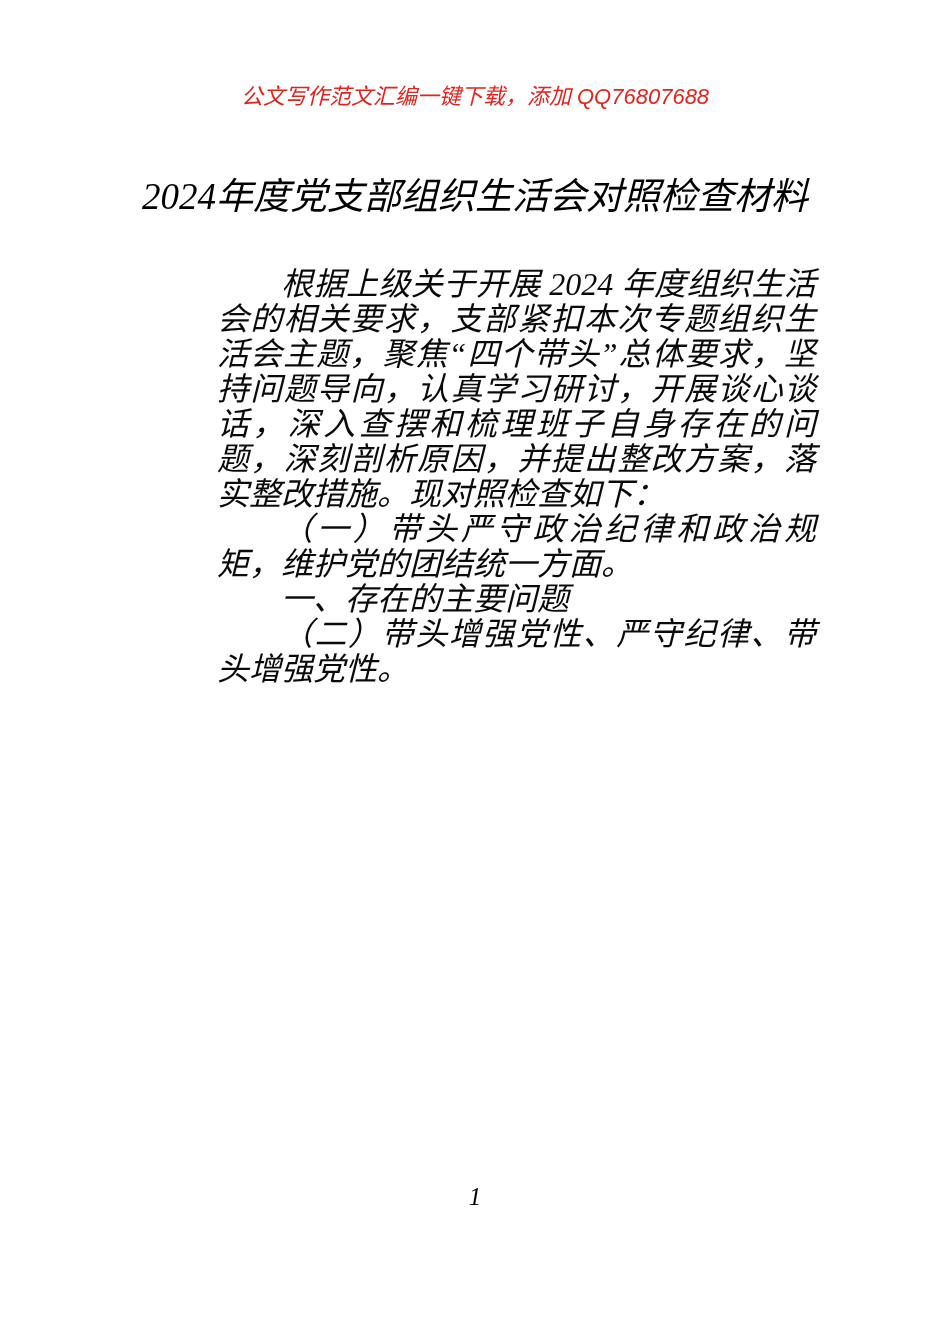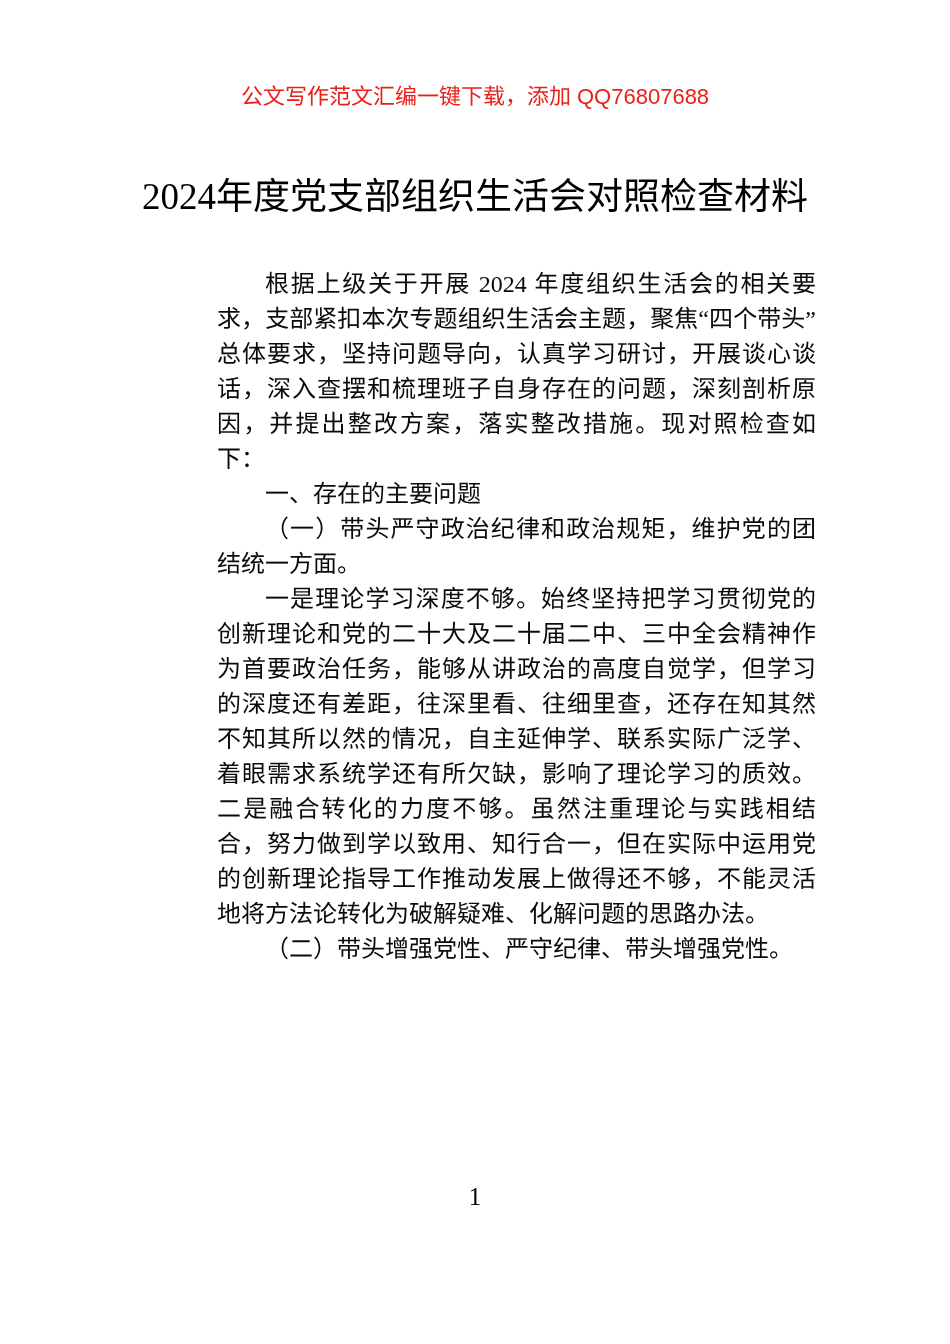--- a/index.html
+++ b/index.html
@@ -6,41 +6,42 @@
   html, body { background: #ffffff; }
   .page {
     position: relative;
     width: 802px;
     height: 1344px;
     margin: 0 auto;
     background: #ffffff;
     color: #000000;
     font-family: "Liberation Serif", "DejaVu Serif", serif;
     overflow: hidden;
+    font-style: italic;
   }
   .banner {
     padding-top: 84px;
     text-align: center;
     color: #e8201a;
     font-size: 22px;
     line-height: 26px;
     font-family: "Liberation Sans", "DejaVu Sans", sans-serif;
   }
   .title {
     margin-top: 50px;
     text-align: center;
     font-size: 37px;
     font-weight: 400;
     line-height: 73px;
     color: #000000;
   }
   .title-line { display: block; }
   .body {
     margin: 34px 60px 0 143px;
-    font-size: 24px;
+    font-size: 32px;
     line-height: 35px;
     text-align: justify;
     color: #0a0a0a;
   }
   .body p { text-indent: 2em; }
   .footer {
     position: absolute;
     left: 0;
     right: 0;
     top: 1183px;
@@ -55,21 +56,20 @@
 <div class="page">
 
   <div class="banner">公文写作范文汇编一键下载，添加 QQ76807688</div>
 
   <h1 class="title">
     <span class="title-line">2024年度党支部组织生活会对照检查材料</span>
   </h1>
 
   <div class="body">
     <p>根据上级关于开展 2024 年度组织生活会的相关要求，支部紧扣本次专题组织生活会主题，聚焦“四个带头”总体要求，坚持问题导向，认真学习研讨，开展谈心谈话，深入查摆和梳理班子自身存在的问题，深刻剖析原因，并提出整改方案，落实整改措施。现对照检查如下：</p>
+    <p>（一）带头严守政治纪律和政治规矩，维护党的团结统一方面。</p>
     <p>一、存在的主要问题</p>
-    <p>（一）带头严守政治纪律和政治规矩，维护党的团结统一方面。</p>
-    <p>一是理论学习深度不够。始终坚持把学习贯彻党的创新理论和党的二十大及二十届二中、三中全会精神作为首要政治任务，能够从讲政治的高度自觉学，但学习的深度还有差距，往深里看、往细里查，还存在知其然不知其所以然的情况，自主延伸学、联系实际广泛学、着眼需求系统学还有所欠缺，影响了理论学习的质效。二是融合转化的力度不够。虽然注重理论与实践相结合，努力做到学以致用、知行合一，但在实际中运用党的创新理论指导工作推动发展上做得还不够，不能灵活地将方法论转化为破解疑难、化解问题的思路办法。</p>
     <p>（二）带头增强党性、严守纪律、带头增强党性。</p>
   </div>
 
   <div class="footer">1</div>
 
 </div>
 
 </body></html>

